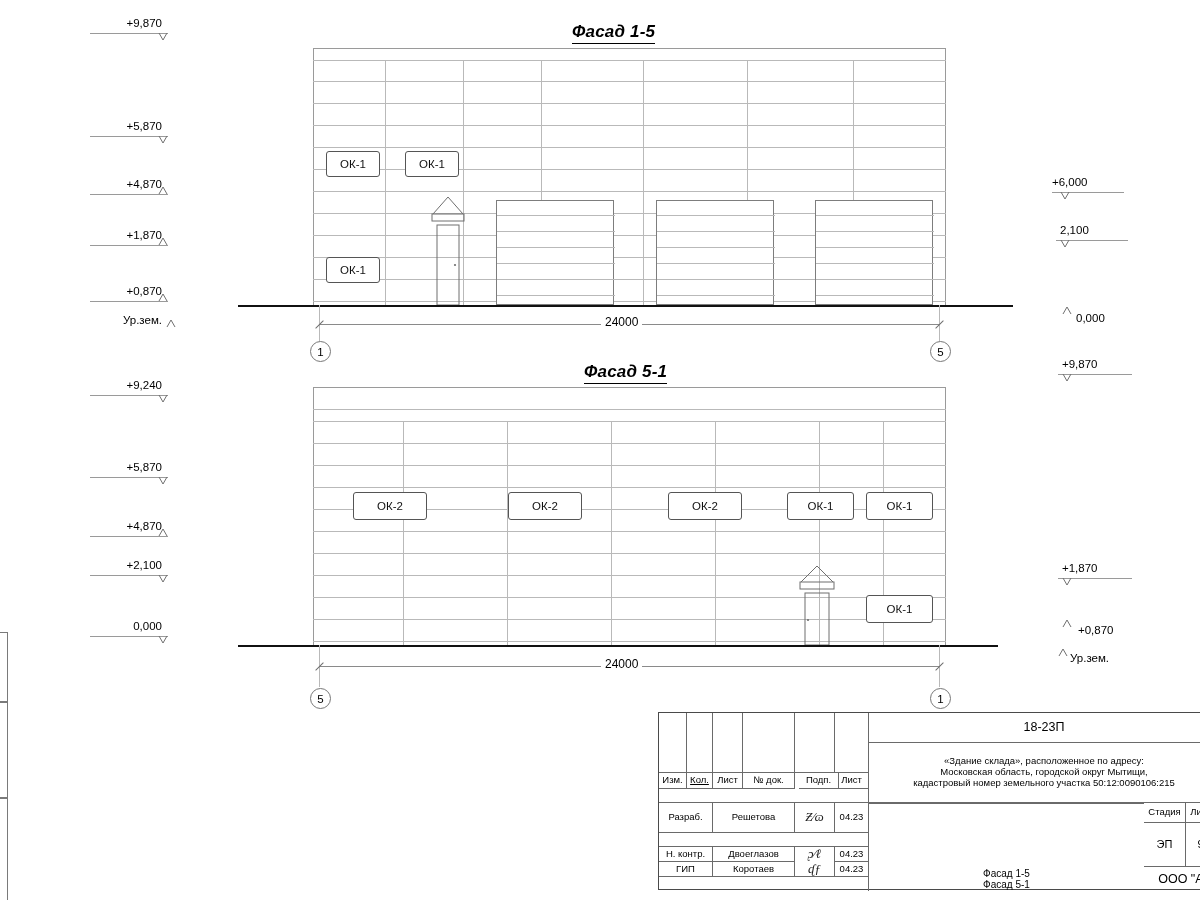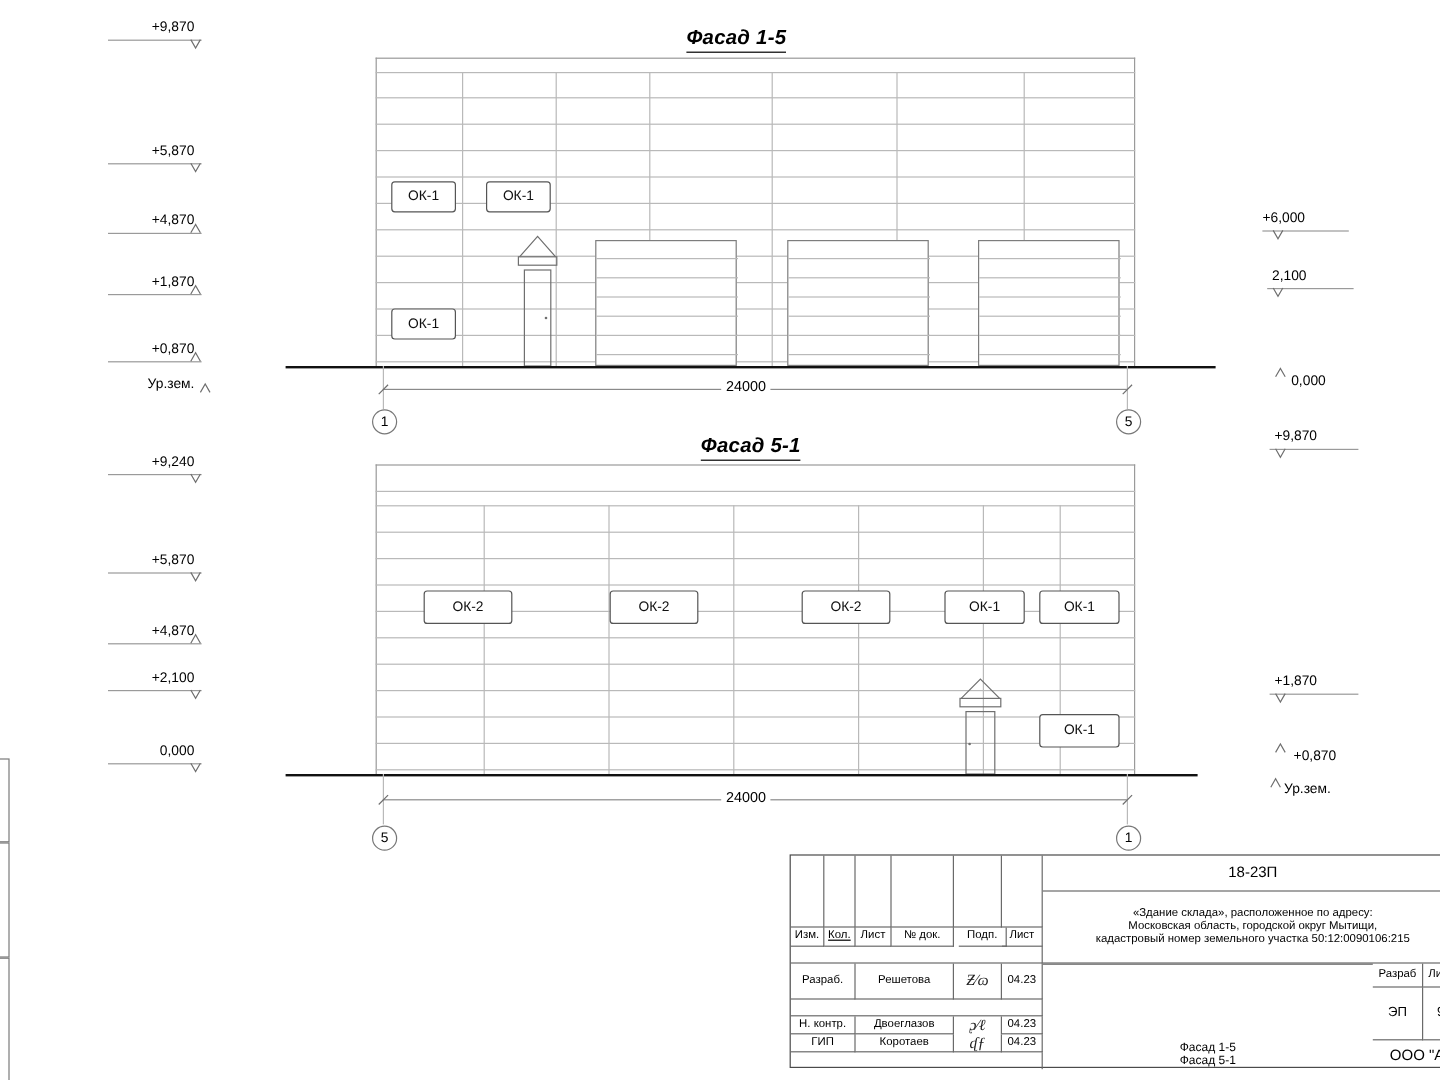--- a/index.html
+++ b/index.html
@@ -464,21 +464,21 @@
 
     <div class="cell nb-b" style="left:0; top:164px; width:210px; height:14px;"></div>
 
     <div class="cell big nb-r" style="left:210px; top:0; width:350px; height:30px; font-weight:normal;">18-23П</div>
 
     <div class="cell nb-r" style="left:210px; top:30px; width:350px; height:60px; white-space:pre-line; font-size:9.5px;"><span>«Здание склада», расположенное по адресу:
 Московская область, городской округ Мытищи,
 кадастровый номер земельного участка 50:12:0090106:215</span></div>
 
 
-    <div class="cell" style="left:485px; top:90px; width:42px; height:20px;">Разраб</div>
+    <div class="cell" style="left:485px; top:90px; width:42px; height:20px;">Стадия</div>
     <div class="cell" style="left:527px; top:90px; width:30px; height:20px;">Лист</div>
 
     <div class="cell mid" style="left:485px; top:110px; width:42px; height:44px;">ЭП</div>
     <div class="cell mid" style="left:527px; top:110px; width:30px; height:44px;">9</div>
 
     <div class="cell nb-b nb-r" style="left:210px; top:154px; width:275px; height:24px; white-space:pre-line; font-size:10px;"><span>Фасад 1-5
 Фасад 5-1</span></div>
 
     <div class="cell big nb-b nb-r" style="left:485px; top:154px; width:112px; height:24px;">ООО "Альянс"</div>
 

